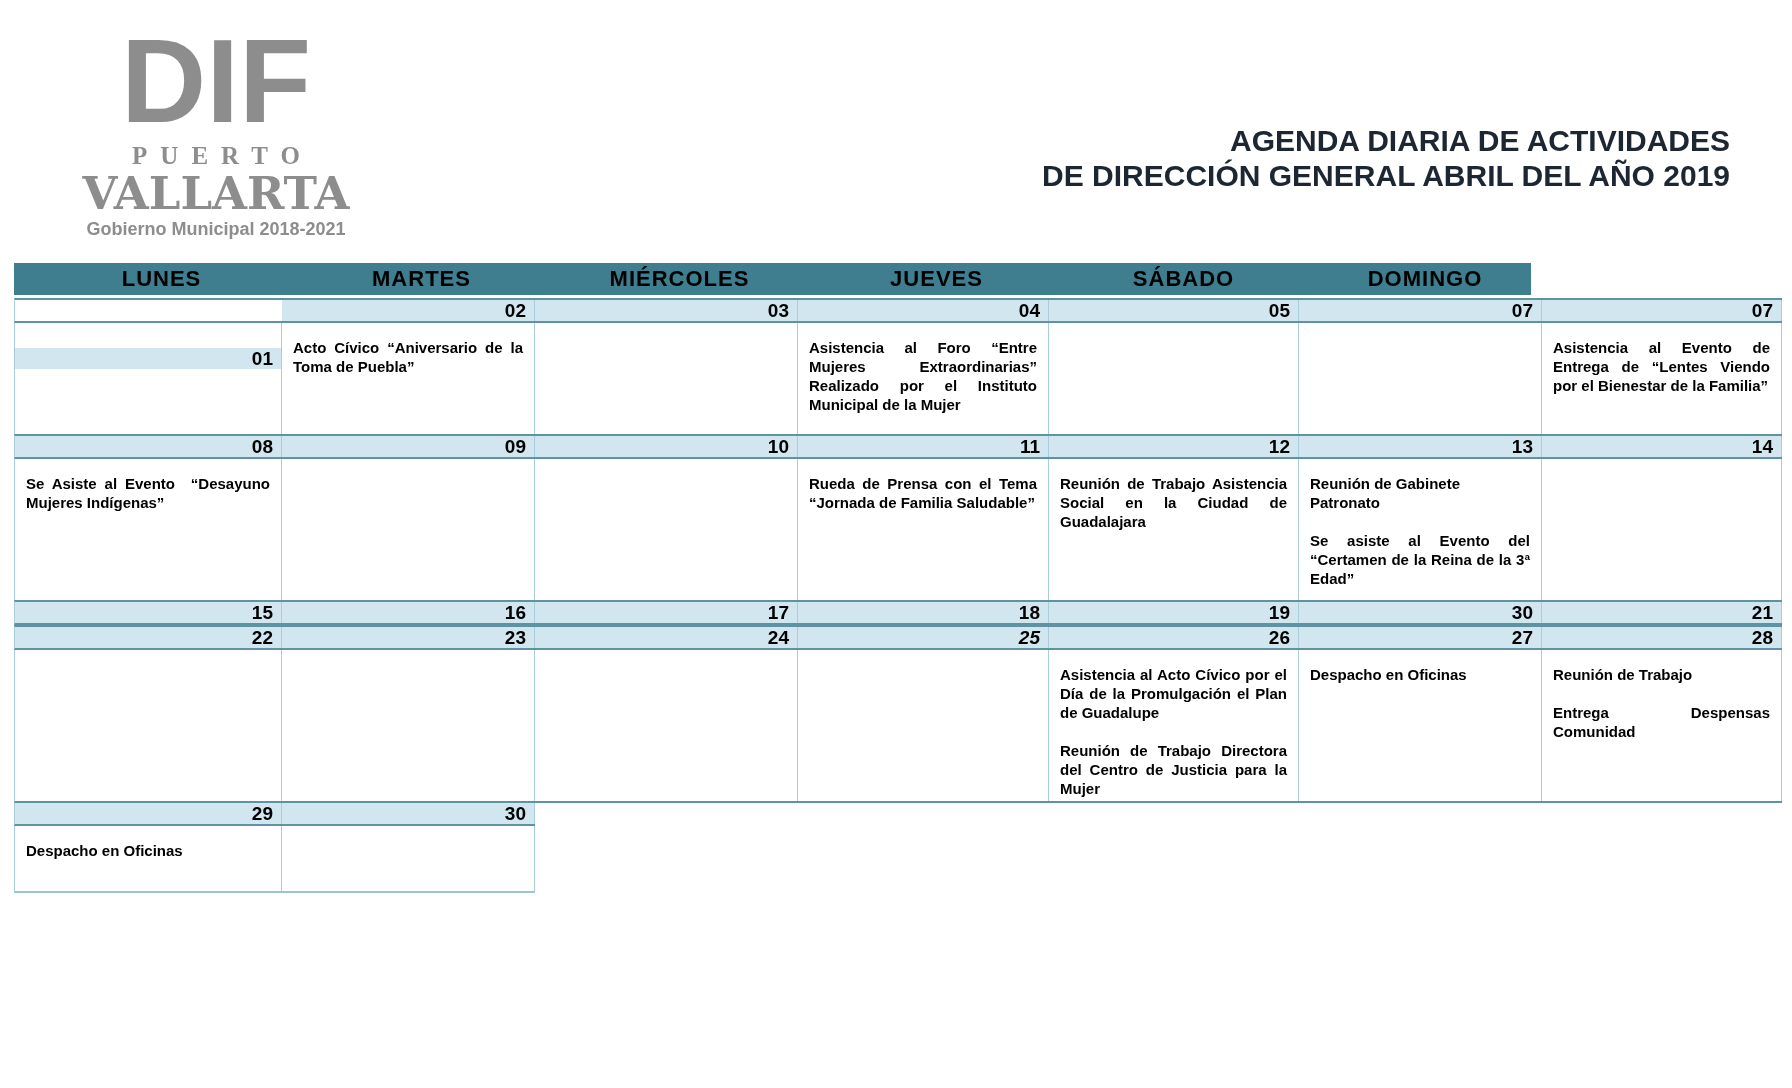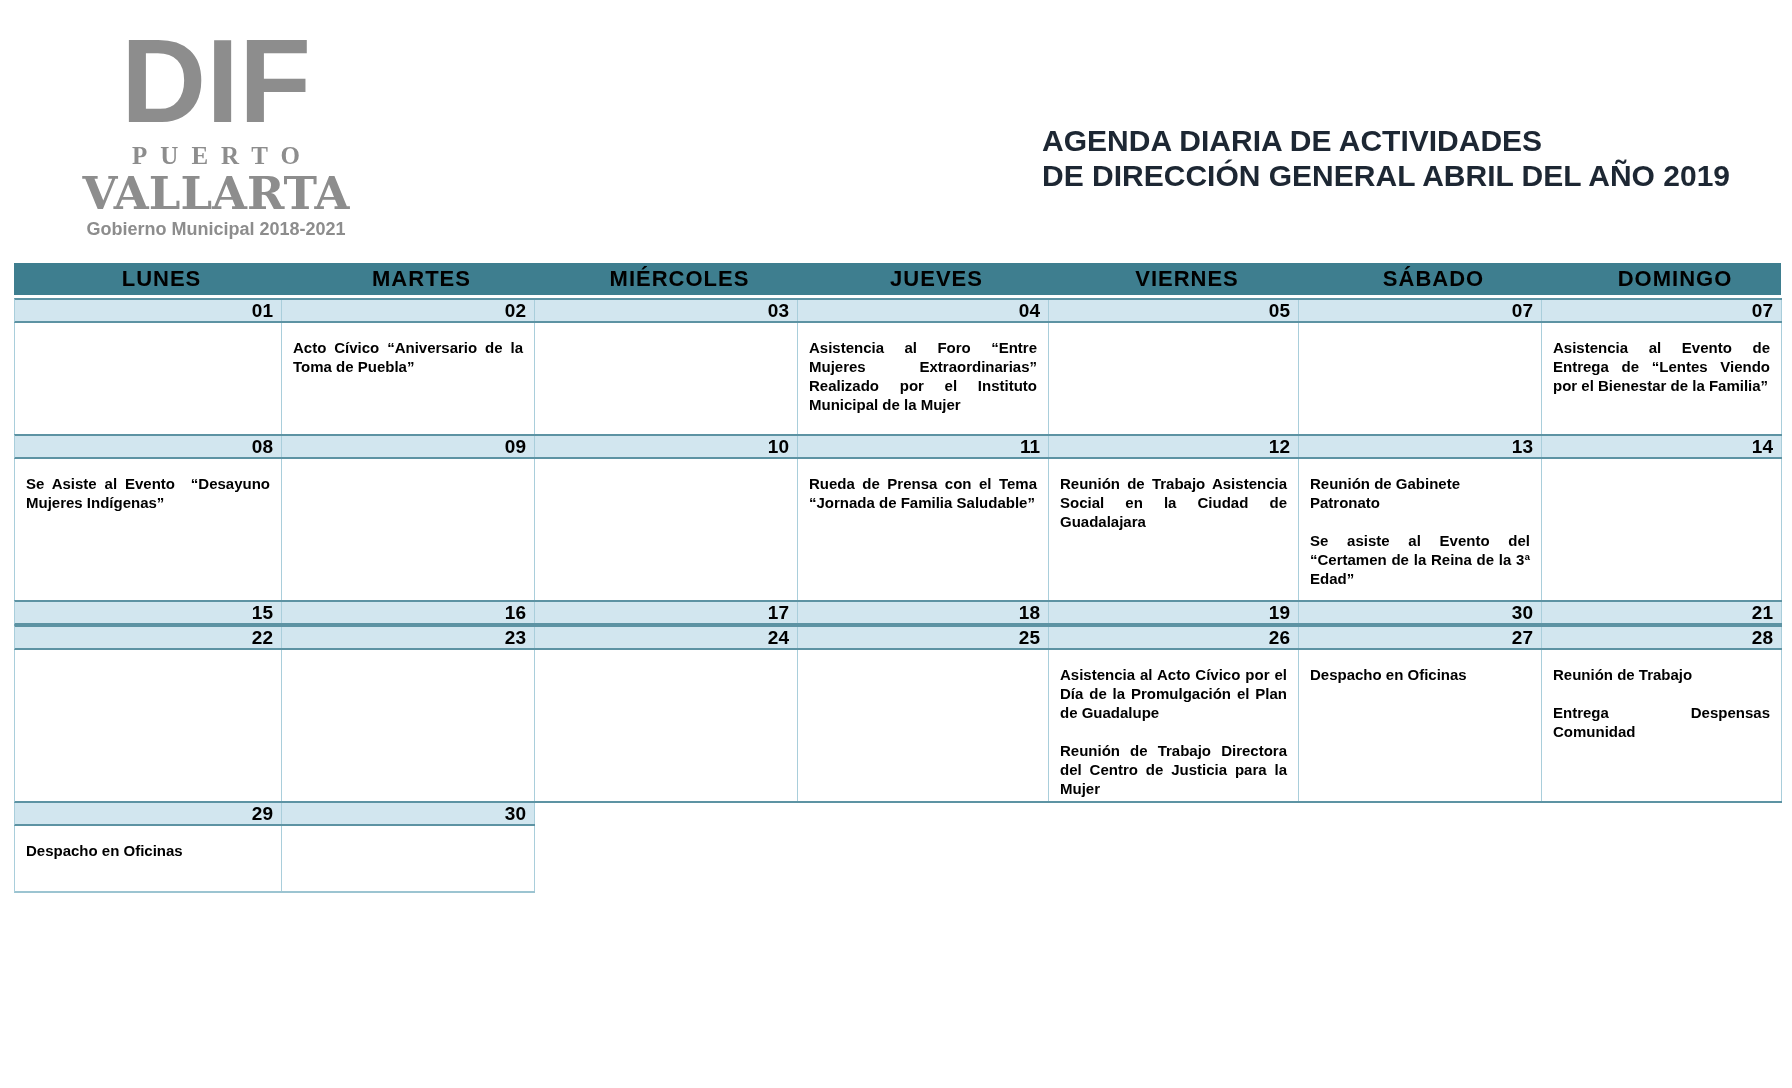--- a/index.html
+++ b/index.html
@@ -18,21 +18,21 @@
     font-family:"Liberation Sans",sans-serif;color:#000;
   }
   
   .logo{position:absolute;left:70px;top:22px;width:292px;text-align:center;color:var(--logo-gray);}
   .logo-dif{font-size:118px;line-height:1.0;font-weight:bold;letter-spacing:0px;}
   .logo-puerto{font-family:"Liberation Serif",serif;font-size:25px;font-weight:bold;letter-spacing:13px;margin-right:-13px;margin-top:2px;}
   .logo-vallarta{font-family:"DejaVu Serif",serif;font-weight:bold;font-size:45px;line-height:1.02;letter-spacing:0px;margin-top:1px;}
   .logo-sub{font-size:18px;font-weight:bold;margin-top:2px;}
   
   .doc-title{
-    position:absolute;top:123px;right:62px;text-align:left;
+    position:absolute;top:123px;right:62px;text-align:right;
     font-weight:bold;font-size:30px;line-height:35px;color:var(--title-color);
   }
   
   .calendar{position:absolute;left:14px;top:263px;}
   .cal-row{display:flex;width:max-content;}
   .header-row{background:var(--teal);height:32px;margin-bottom:3px;}
   .header-cell{
     height:32px;line-height:32px;text-align:center;
     font-weight:bold;font-size:22px;letter-spacing:1px;color:#000;padding-left:28px;
   }
@@ -77,26 +77,25 @@
     <div>AGENDA DIARIA DE ACTIVIDADES</div>
     <div>DE DIRECCIÓN GENERAL ABRIL DEL AÑO 2019</div>
   </div>
 
   <div class="calendar" id="calendar">
       <div class="cal-row header-row">
         <div class="header-cell" style="width: 267px;">LUNES</div>
         <div class="header-cell" style="width: 253px;">MARTES</div>
         <div class="header-cell" style="width: 263px;">MIÉRCOLES</div>
         <div class="header-cell" style="width: 251px;">JUEVES</div>
-        <div class="header-cell" style="width: 250px;">VIERNES</div>
         <div class="header-cell" style="width: 243px;">SÁBADO</div>
         <div class="header-cell" style="width: 240px;">DOMINGO</div>
       </div>
       <div class="cal-row date-row">
-        <div class="date-cell" style="width: 267px;">01</div>
+        <div class="date-cell" style="width: 267px; margin-top: 48px;">01</div>
         <div class="date-cell" style="width: 253px;">02</div>
         <div class="date-cell" style="width: 263px;">03</div>
         <div class="date-cell" style="width: 251px;">04</div>
         <div class="date-cell" style="width: 250px;">05</div>
         <div class="date-cell" style="width: 243px;">07</div>
         <div class="date-cell" style="width: 240px;">07</div>
       </div>
       <div class="cal-row content-row" style="height: 111px;">
         <div class="content-cell" style="width: 267px;"></div>
         <div class="content-cell" style="width: 253px;">
@@ -146,21 +145,21 @@
         <div class="date-cell" style="width: 263px;">17</div>
         <div class="date-cell" style="width: 251px;">18</div>
         <div class="date-cell" style="width: 250px;">19</div>
         <div class="date-cell" style="width: 243px;">30</div>
         <div class="date-cell" style="width: 240px;">21</div>
       </div>
       <div class="cal-row date-row">
         <div class="date-cell" style="width: 267px;">22</div>
         <div class="date-cell" style="width: 253px;">23</div>
         <div class="date-cell" style="width: 263px;">24</div>
-        <div class="date-cell" style="width: 251px;">25</div>
+        <div class="date-cell" style="width: 251px; font-style: italic;">25</div>
         <div class="date-cell" style="width: 250px;">26</div>
         <div class="date-cell" style="width: 243px;">27</div>
         <div class="date-cell" style="width: 240px;">28</div>
       </div>
       <div class="cal-row content-row closed" style="height: 153px;">
         <div class="content-cell" style="width: 267px;"></div>
         <div class="content-cell" style="width: 253px;"></div>
         <div class="content-cell" style="width: 263px;"></div>
         <div class="content-cell" style="width: 251px;"></div>
         <div class="content-cell" style="width: 250px;">

